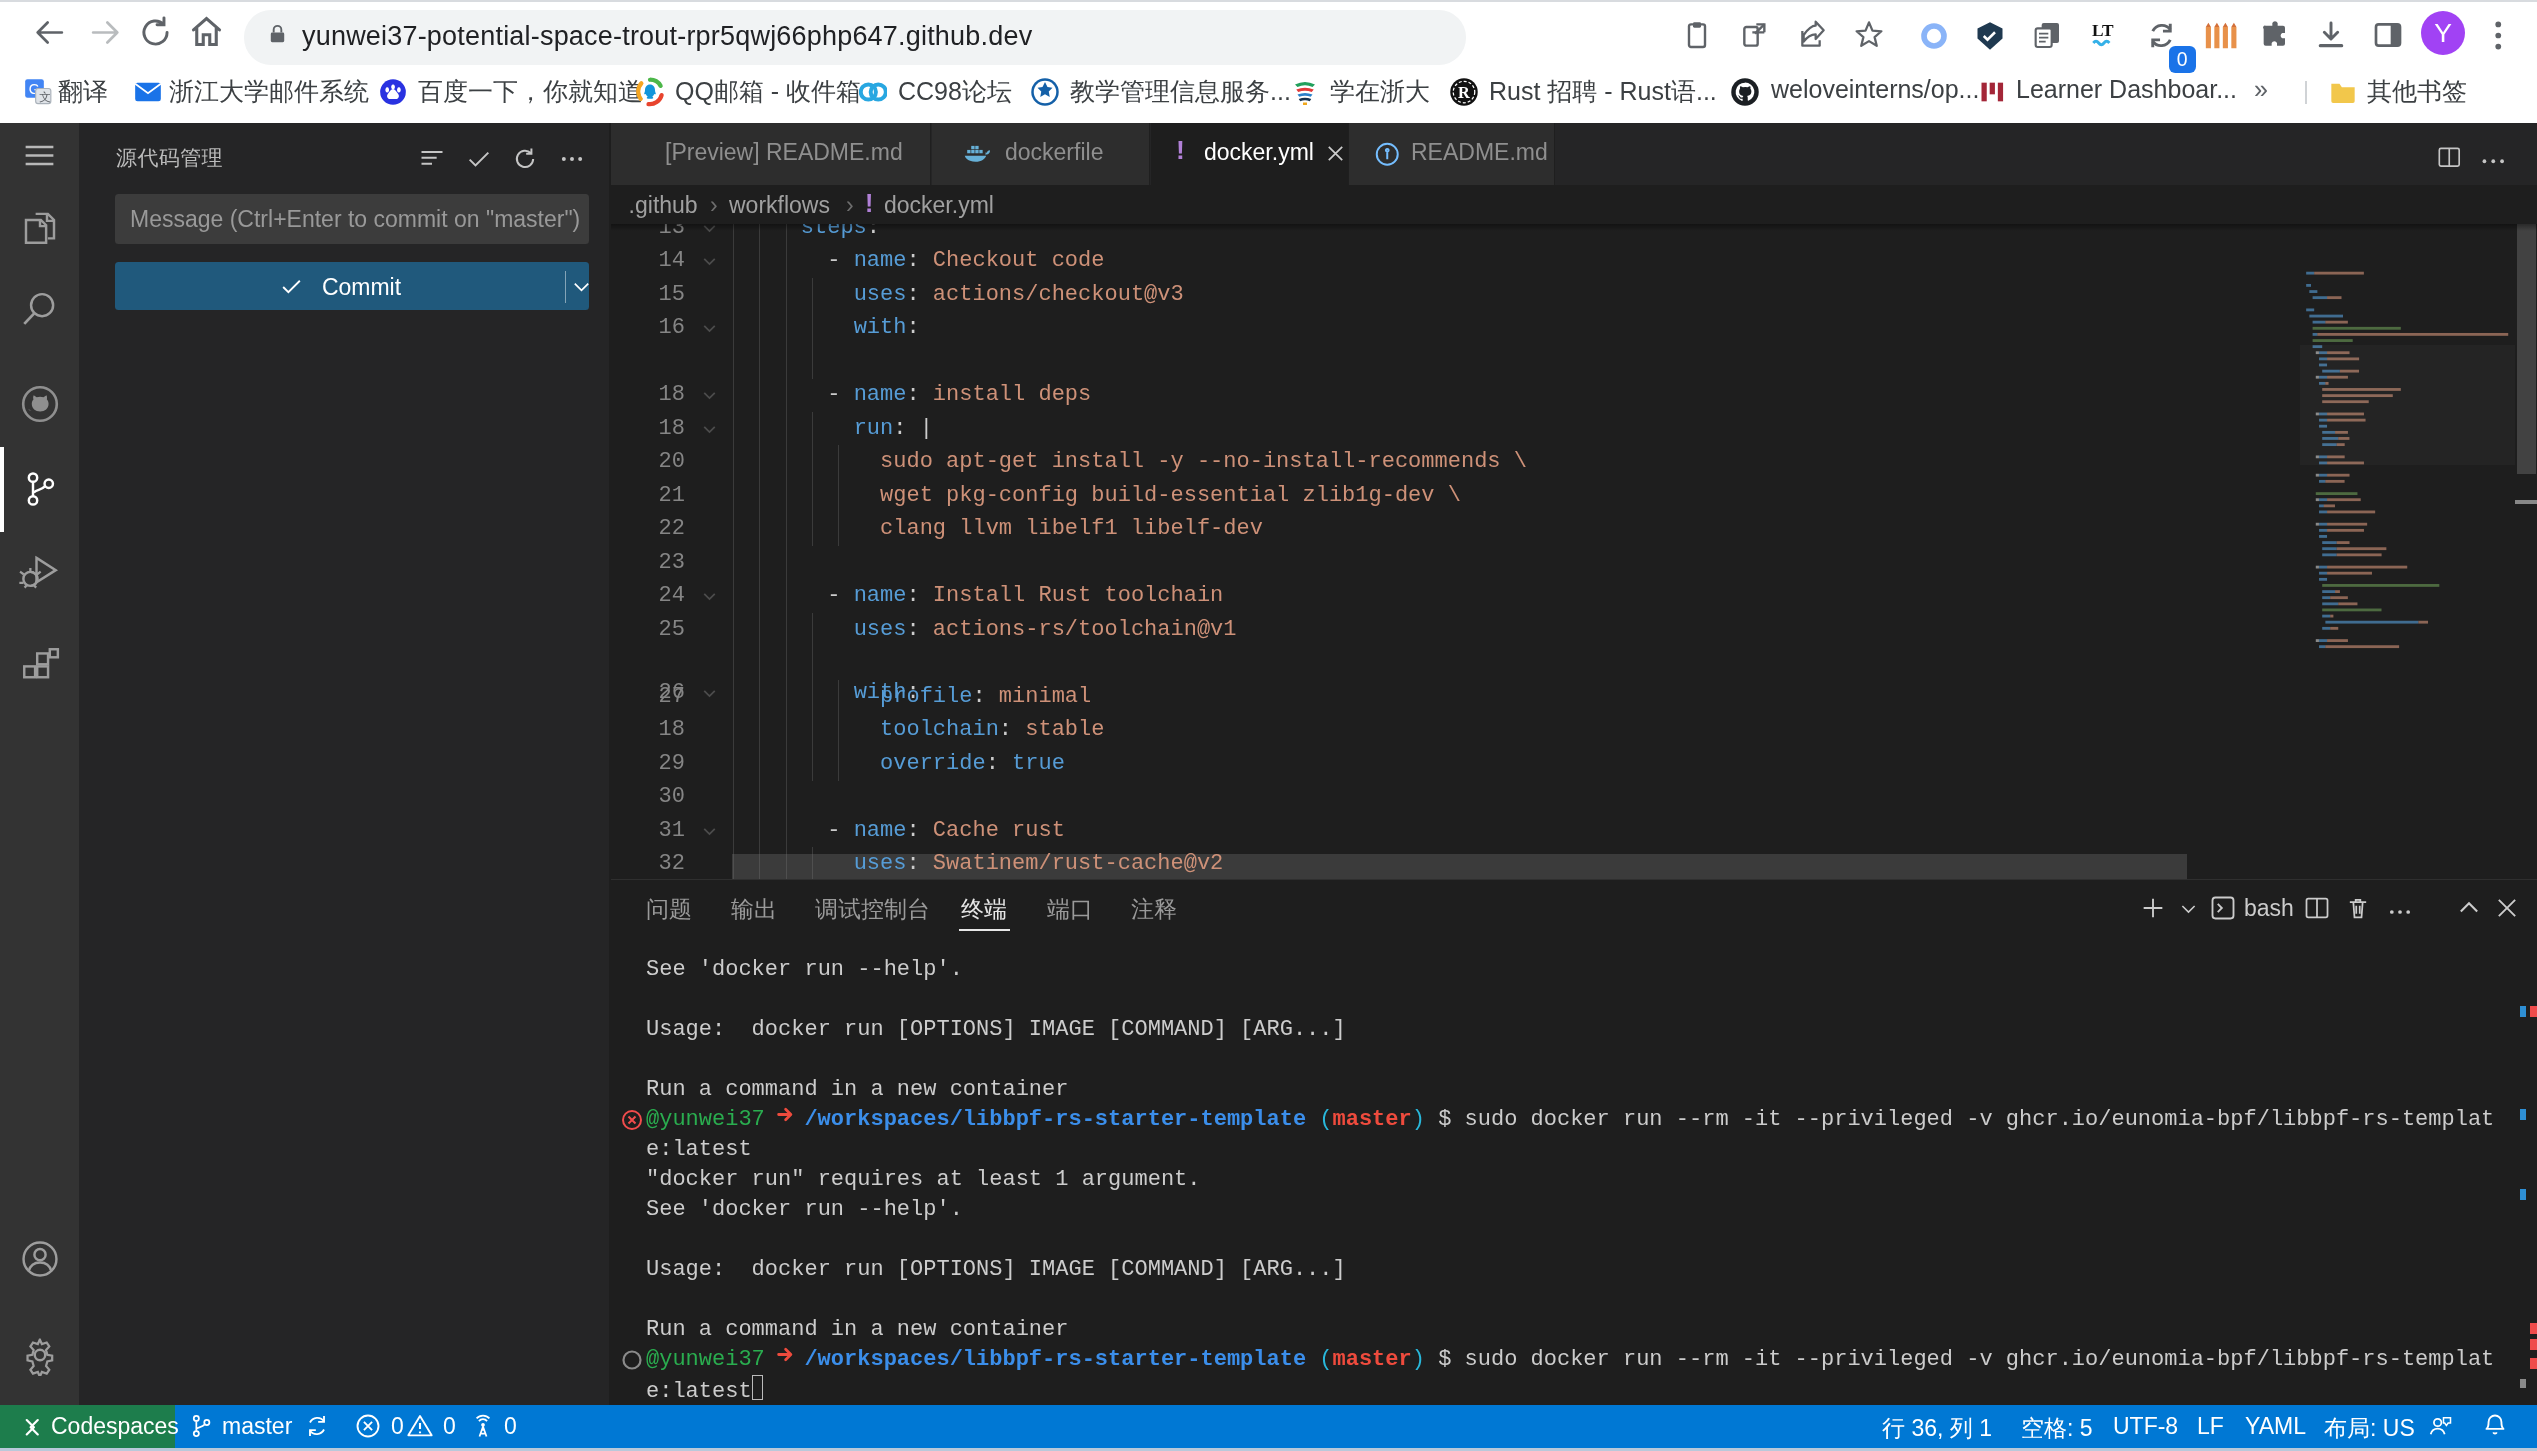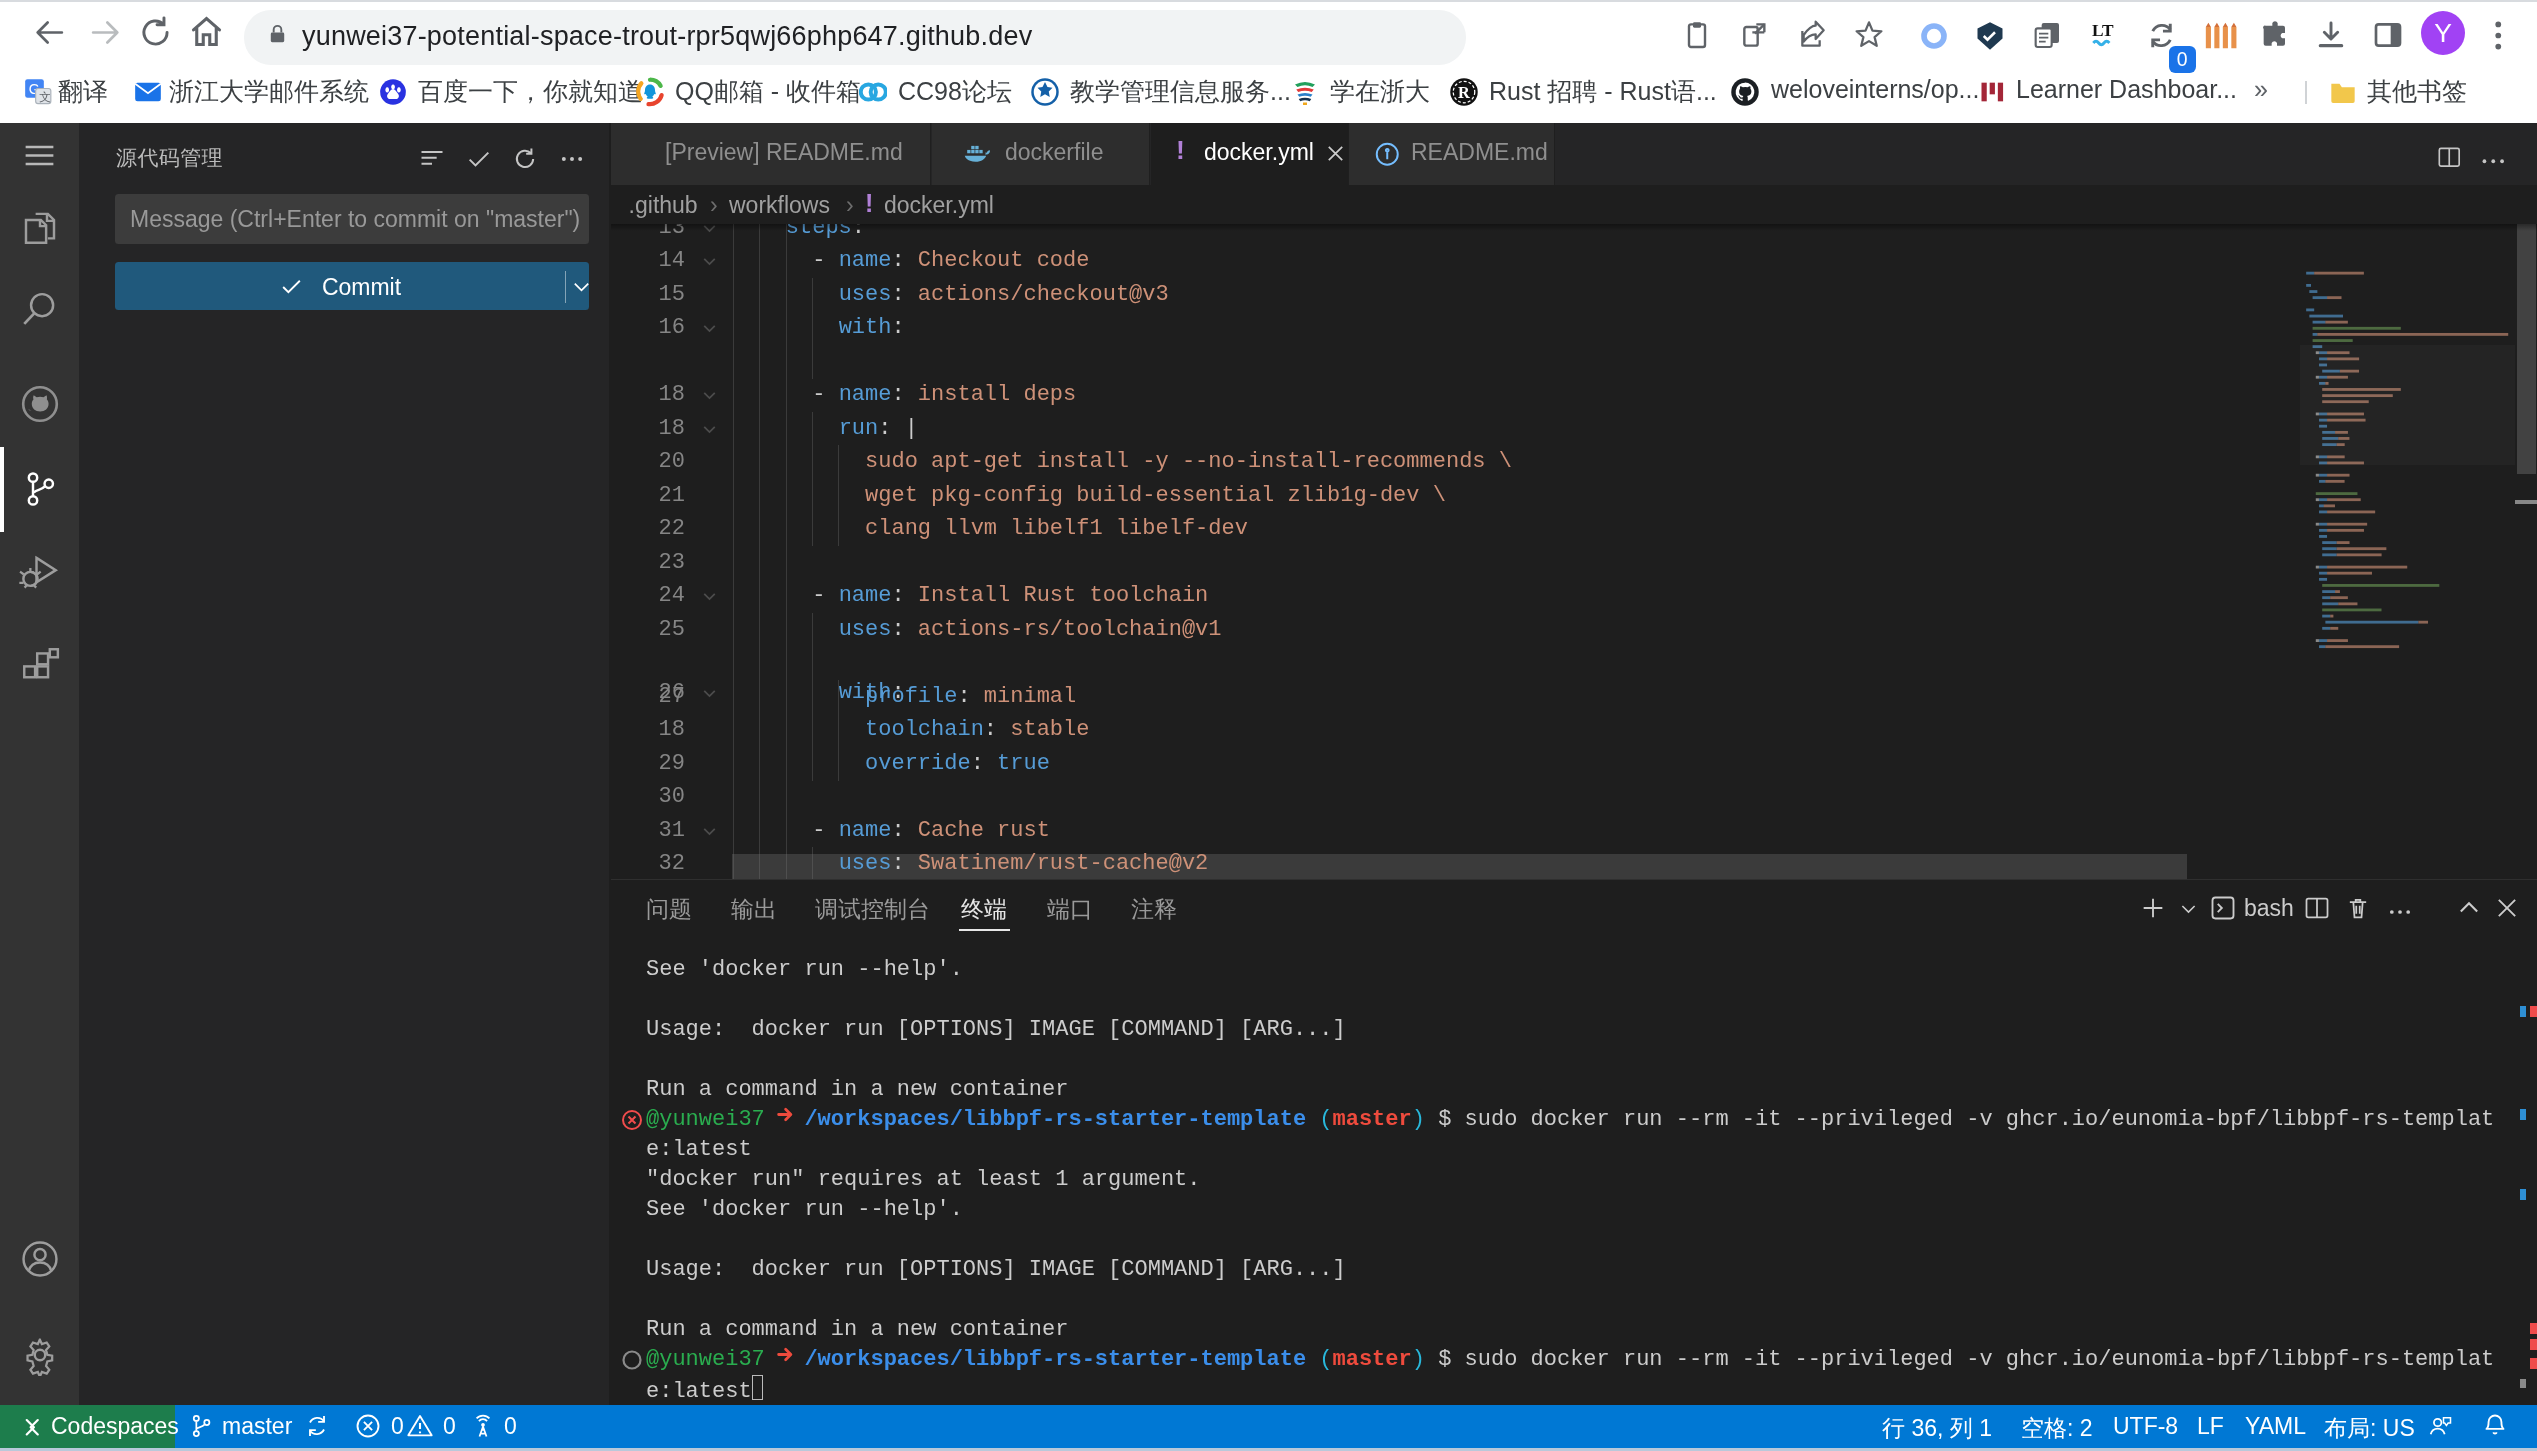--- a/index.html
+++ b/index.html
@@ -24,21 +24,21 @@
 
 #main{position:absolute;left:611px;top:0;width:1927px;height:1282px;background:#1e1e1e;}
 #tabbar{position:absolute;left:0;top:0;width:1927px;height:62px;background:#252526;}
 .tab{position:absolute;top:0;height:62px;background:#2d2d2d;font-size:23px;color:#8f8f8f;border-right:1.8px solid #1f1f1f;}
 .tab .txt{position:absolute;top:16px;white-space:nowrap;}
 #tab3{background:#1e1e1e;color:#ffffff;}
 #bcrumb{position:absolute;left:0;top:62px;width:1927px;height:39px;background:#1e1e1e;font-size:23px;color:#a0a0a0;}
 #editor{position:absolute;left:0;top:101px;width:1927px;height:655px;background:#1e1e1e;overflow:hidden;}
 .cl{position:absolute;left:0;width:1927px;height:34px;font-size:22px;line-height:34px;white-space:pre;font-family:"Liberation Mono",monospace;}
 .cl .ln{position:absolute;left:0;top:0;width:74px;text-align:right;color:#858585;}
-.cl .code{position:absolute;left:122px;top:0;}
+.cl .code{position:absolute;left:122px;top:0;padding-left:15px;}
 .ig{position:absolute;top:0;width:0.9px;height:655px;background:#3b3b3b;}
 .yk{color:#569cd6;} .yv{color:#ce9178;} .yp{color:#cccccc;}
 #minimap{position:absolute;left:1689px;top:101px;width:215px;height:655px;background:#1e1e1e;}
 
 #panel{position:absolute;left:0;top:756px;width:1927px;height:526px;background:#1e1e1e;border-top:1.8px solid #2f2f2f;}
 .ptab{position:absolute;top:14px;font-size:23px;color:#9a9a9a;white-space:nowrap;}
 .term{position:absolute;font-size:22px;line-height:30px;color:#cccccc;font-family:"Liberation Mono",monospace;white-space:pre;}
 .tg{color:#2aad4f;} .tr{color:#ef4b3d;} .tb{color:#3b8eea;font-weight:bold;} .tc{color:#29b8db;}
 
 #status{position:absolute;left:0;top:1282px;width:2538px;height:43px;background:#0078d4;color:#ffffff;font-size:23px;}
@@ -572,21 +572,21 @@
         <path d="M12 9.5 v5 M12 16.8 v1.4" stroke="#fff" stroke-width="1.8"></path>
       </svg>
       <div class="stxt" style="left:443px;">0</div>
       <svg class="abs" style="left:469px;top:7px;width:28px;height:28px;" viewBox="0 0 24 24">
         <path d="M6.5 5.5 a7.5 7.5 0 0 1 11 0 M8.5 7.8 a4.6 4.6 0 0 1 7 0" fill="none" stroke="#fff" stroke-width="1.5"></path>
         <circle cx="12" cy="11" r="1.6" fill="#fff"></circle>
         <path d="M12 12.5 V16 M9 21 l3 -8.5 3 8.5 M10 18.5 h4" stroke="#fff" stroke-width="1.5" fill="none"></path>
       </svg>
       <div class="stxt" style="left:504px;">0</div>
       <div class="stxt" style="left:1882px;">行 36, 列 1</div>
-      <div class="stxt" style="left:2021px;">空格: 2</div>
+      <div class="stxt" style="left:2021px;">空格: 5</div>
       <div class="stxt" style="left:2113px;">UTF-8</div>
       <div class="stxt" style="left:2197px;">LF</div>
       <div class="stxt" style="left:2245px;">YAML</div>
       <div class="stxt" style="left:2324px;">布局: US</div>
       <svg class="abs" style="left:2426px;top:7px;width:28px;height:28px;" viewBox="0 0 24 24">
         <circle cx="10" cy="9" r="3.2" fill="none" stroke="#fff" stroke-width="1.5"></circle>
         <path d="M4 19 c1-3.5 3.2-4.8 6-4.8 s5 1.3 6 4.8" fill="none" stroke="#fff" stroke-width="1.5"></path>
         <path d="M15 5 h6 v4.5 h-2 l-1.5 2 -1.5 -2 h-1z" fill="#0078d4" stroke="#fff" stroke-width="1.3"></path>
       </svg>
       <svg class="abs" style="left:2481px;top:7px;width:28px;height:28px;" viewBox="0 0 24 24">

